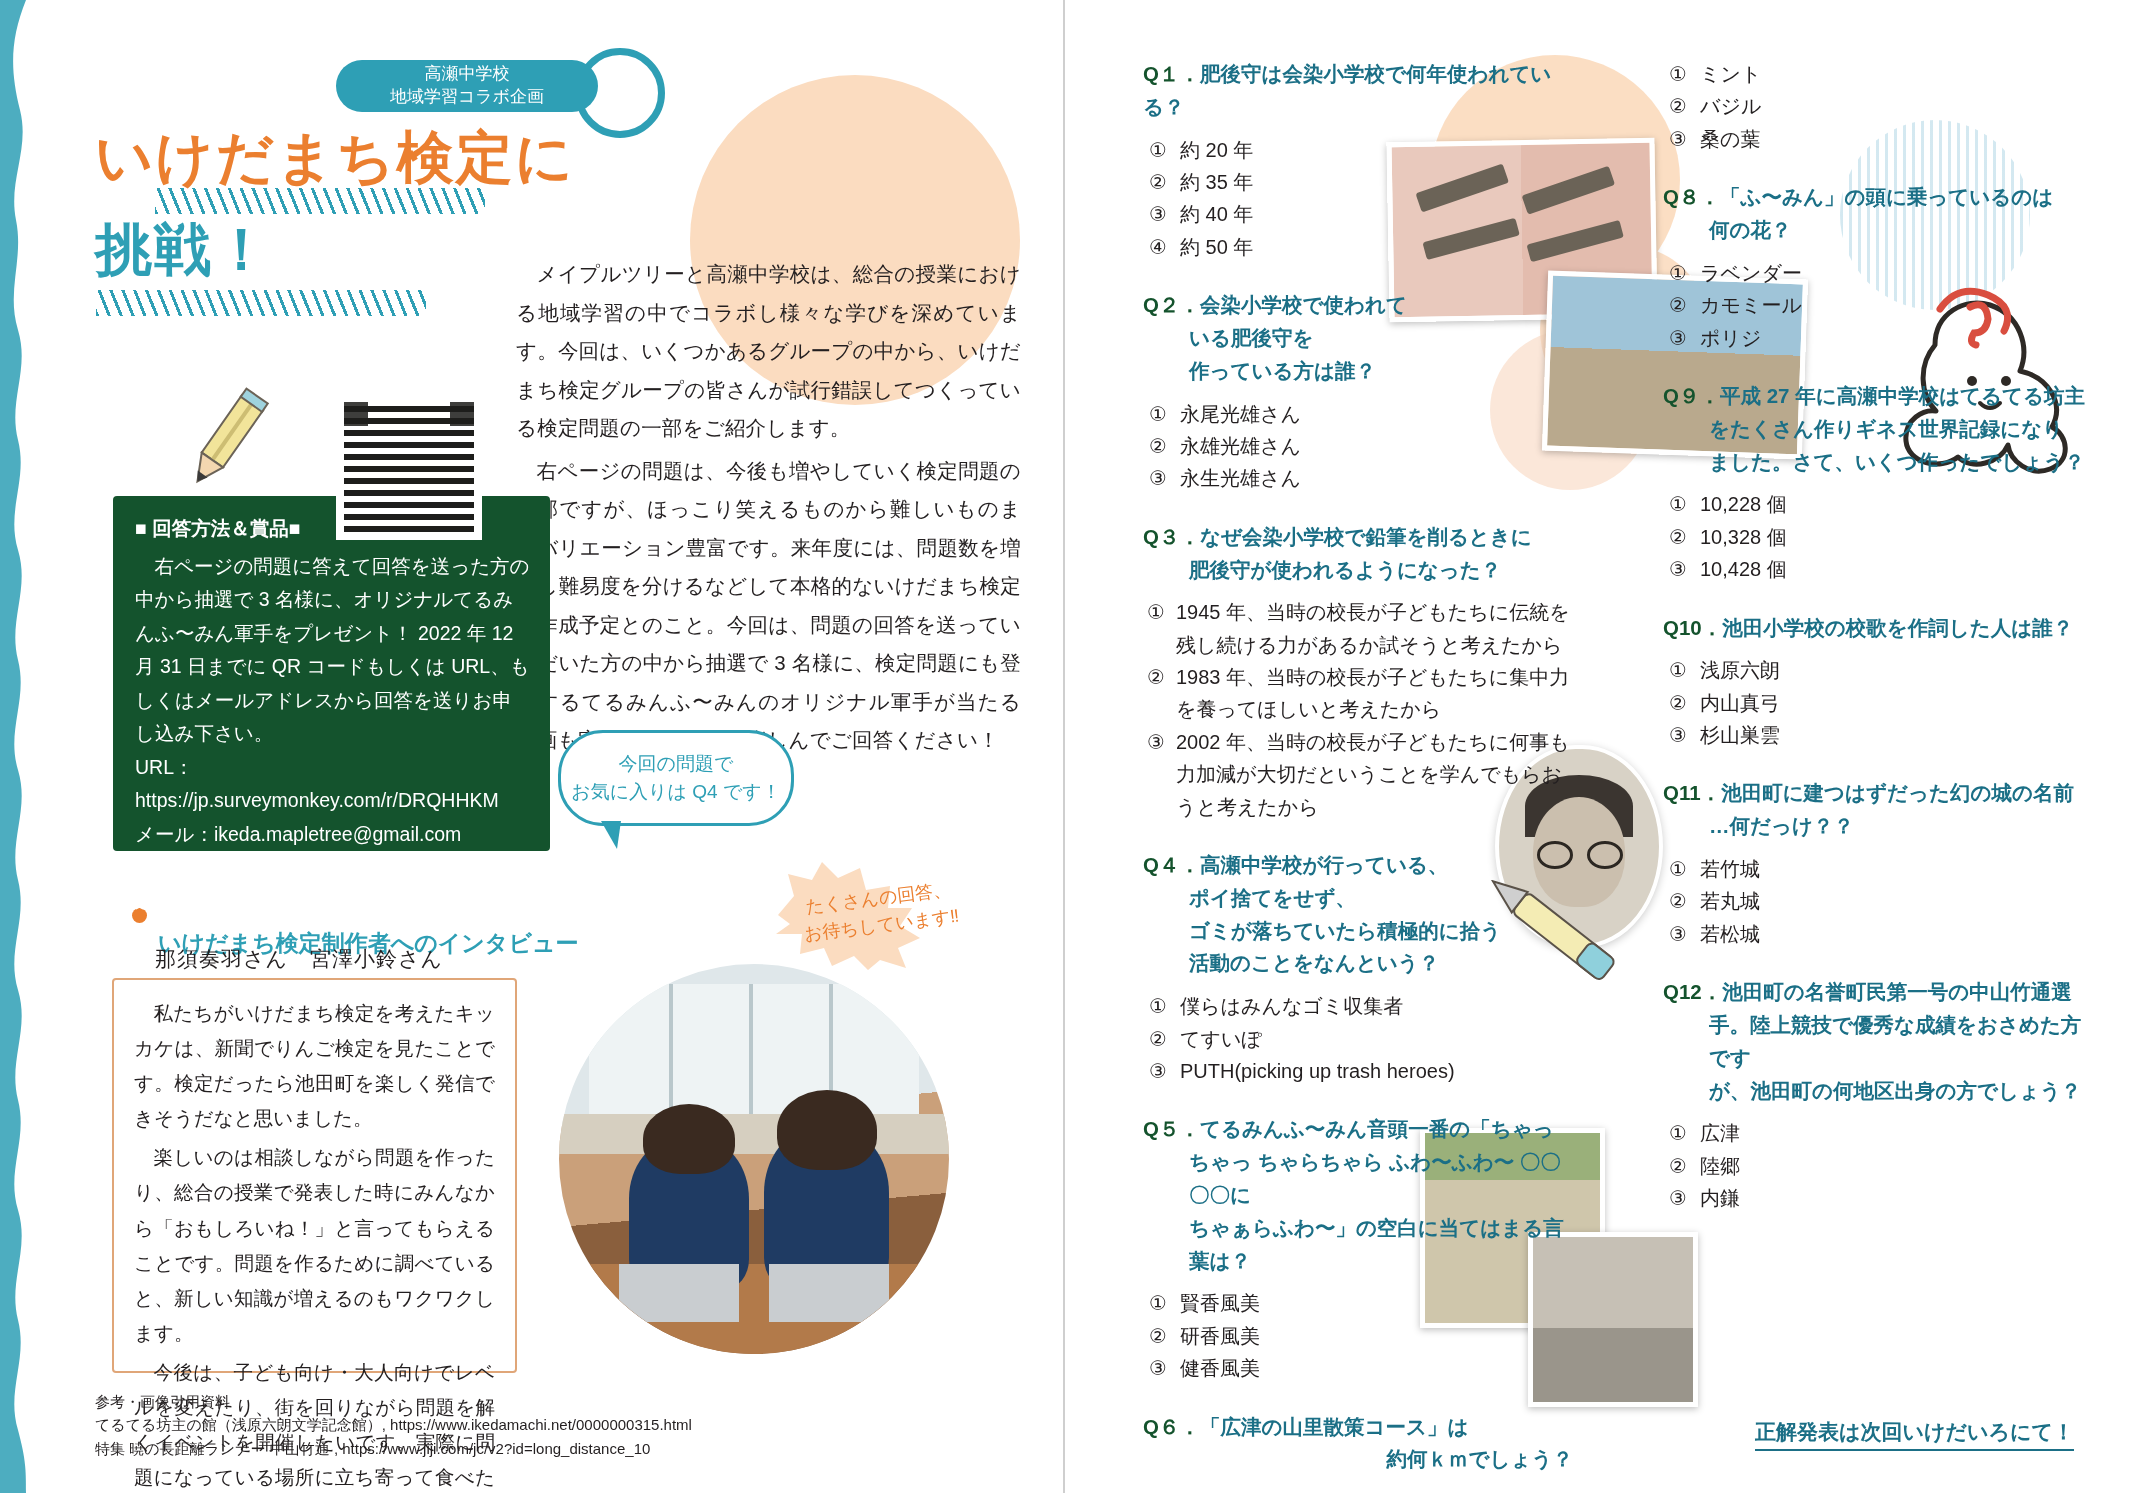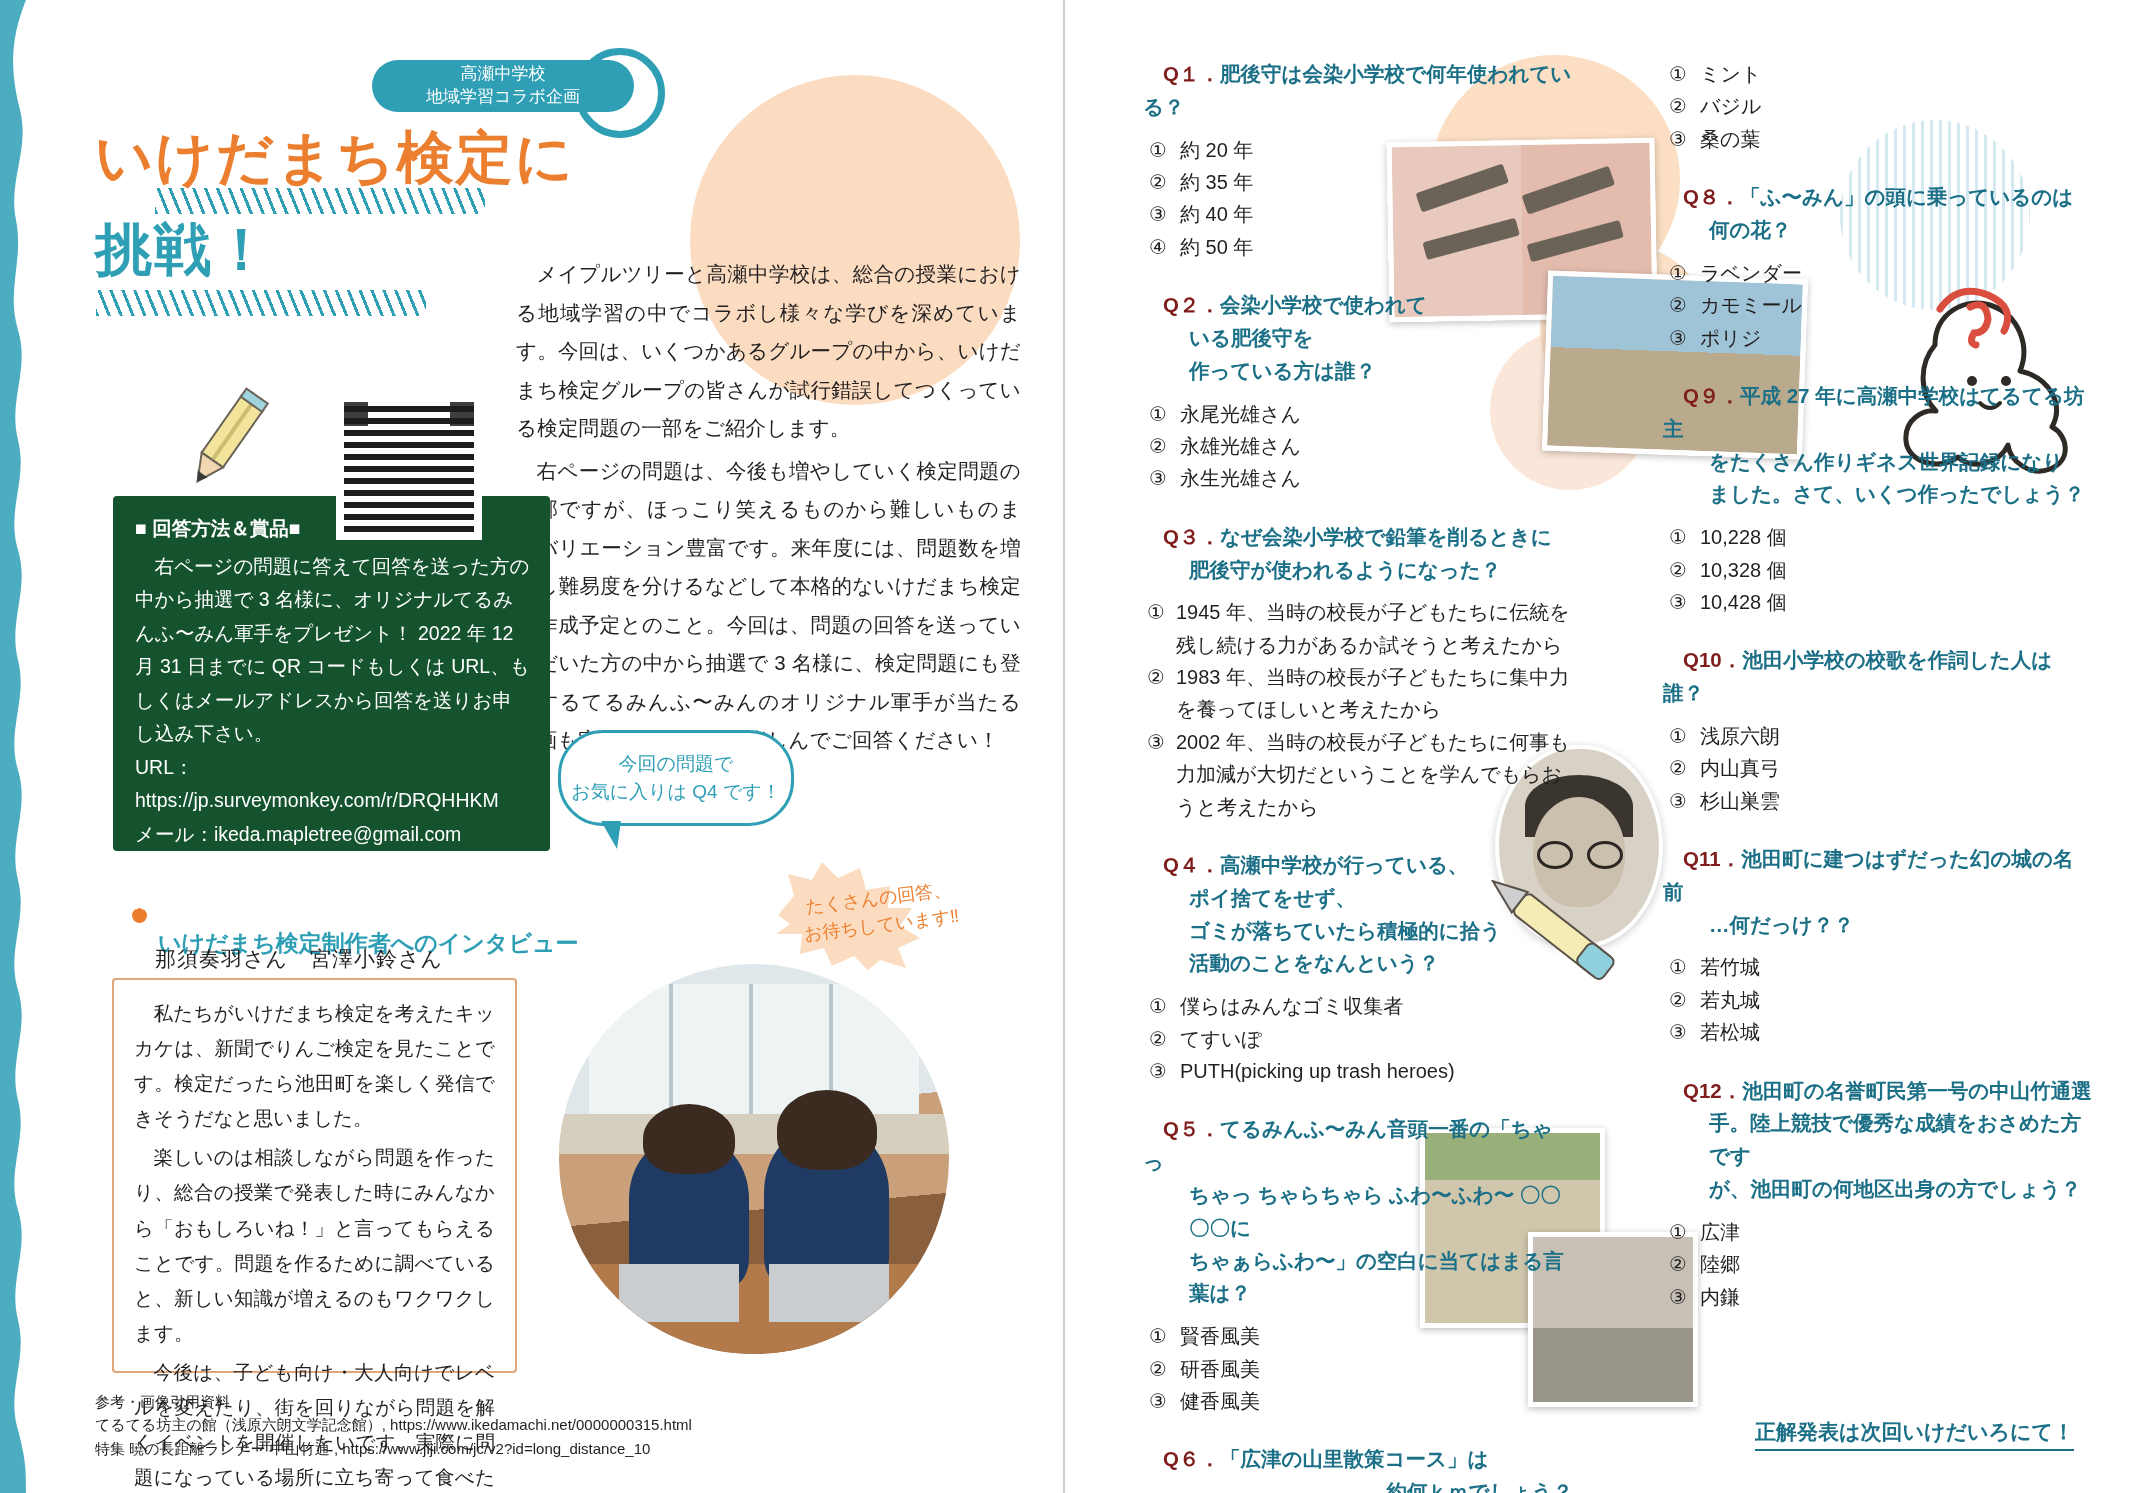--- a/index.html
+++ b/index.html
@@ -45,21 +45,21 @@
     position:absolute;left:1540px;top:245px;width:170px;height:170px;
     border-radius:50%;background:#fbdcc0;opacity:.9;
   }
   .blob-peach4{
     position:absolute;left:1490px;top:330px;width:160px;height:160px;
     border-radius:50%;background:#f8d7c0;opacity:.6;
   }
 
   
   .tag{
-    position:absolute;left:372px;top:60px;width:262px;height:52px;
+    position:absolute;left:336px;top:60px;width:262px;height:52px;
     background:#2e9fb5;border-radius:26px;
     color:#fff;font-size:17px;line-height:1.35;
     display:flex;flex-direction:column;align-items:center;justify-content:center;
     z-index:5;
   }
   .tag-ring{
     position:absolute;left:575px;top:48px;width:76px;height:76px;
     border:7px solid #2e9fb5;border-radius:50%;
     z-index:4;background:transparent;
   }
@@ -179,21 +179,21 @@
   .pc-girl{position:absolute;border-radius:40% 40% 20% 20%;background:#1f3b63;}
   .pc-hair{position:absolute;border-radius:50% 50% 40% 40%;background:#3a2a20;}
   .pc-lap{position:absolute;background:#c9cdd0;}
 
   .refs{
     position:absolute;left:95px;top:1390px;font-size:15px;line-height:1.55;color:#231f20;
   }
 
   
   .col{position:absolute;font-size:20px;line-height:1.62;}
-  .qnum{color:#7f1d1d;font-weight:bold;margin-left:20px;}
+  .qnum{color:#14532d;font-weight:bold;}
   .q-title{color:#1b6f86;font-weight:bold;font-size:20.5px;line-height:1.6;}
   .opt{margin-left:4px;}
   .opt div{display:flex;gap:11px;}
   .circnum{display:inline-block;width:22px;text-align:center;}
   .qblock{margin-bottom:26px;}
   .qblock .q-title{margin-bottom:10px;}
 
   
   .ph{position:absolute;border:5px solid #fff;box-shadow:0 2px 7px rgba(0,0,0,.25);}
   .ph-hocho{

